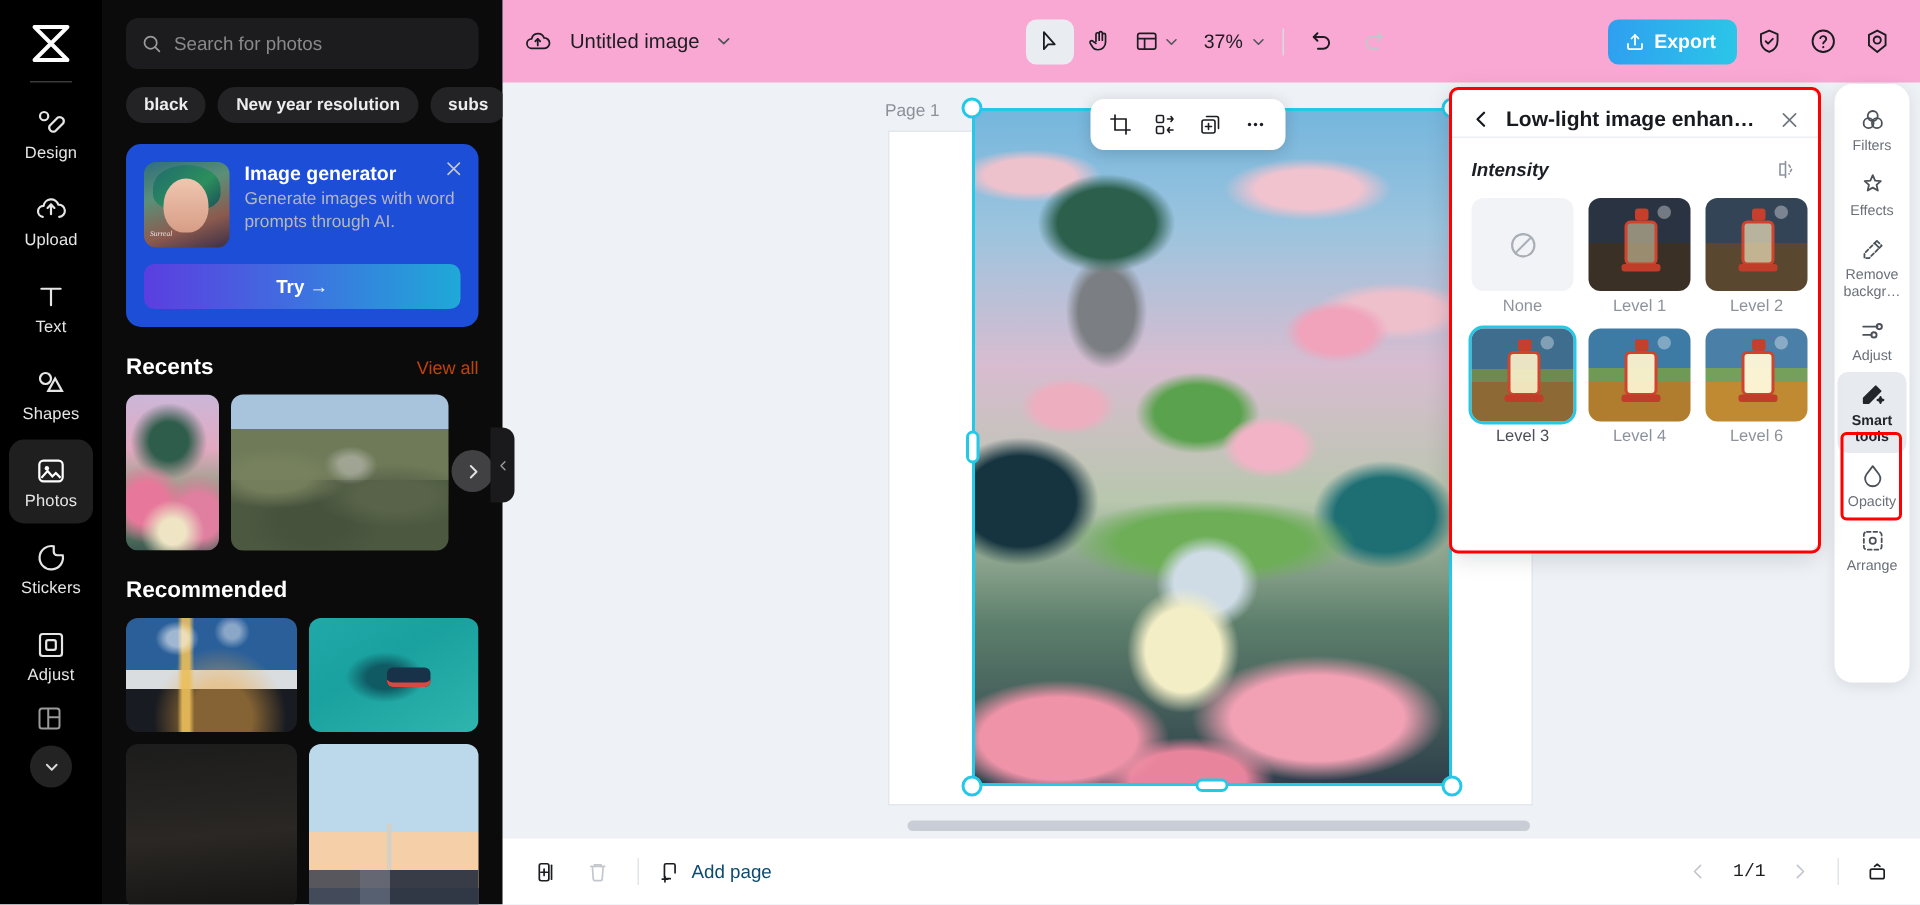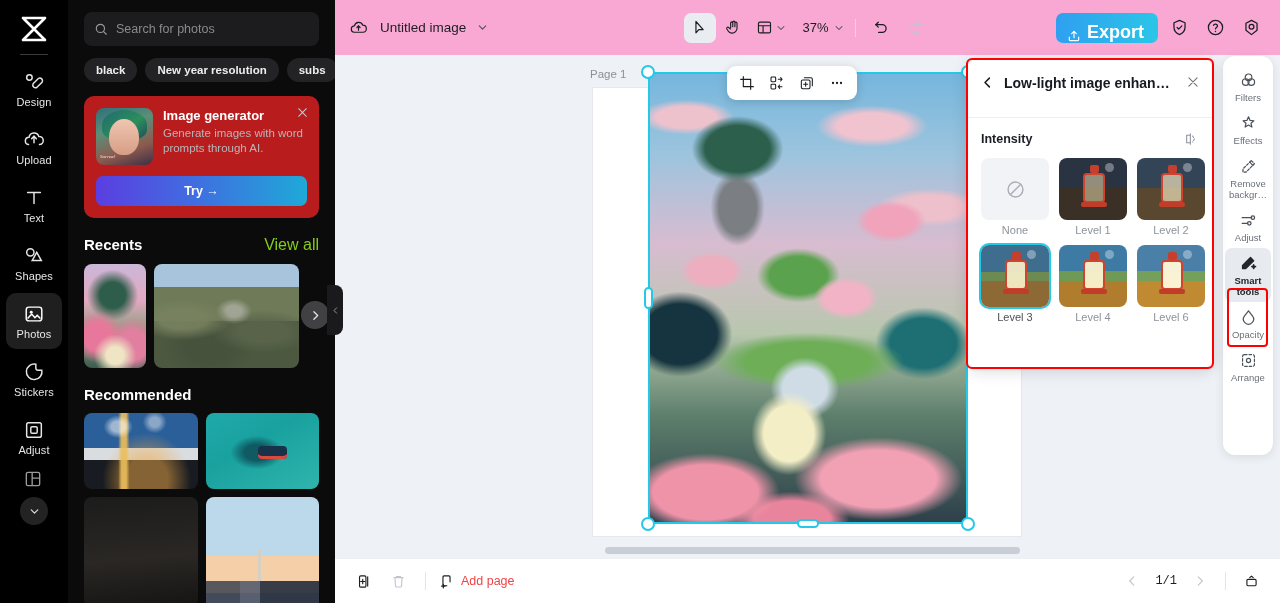--- a/index.html
+++ b/index.html
@@ -45,21 +45,21 @@
     background: transparent; border: 0; outline: 0; color: #c8c8c8;
     font-size: 12.5px; font-family: inherit; width: 100%;
   }
   .search input::placeholder { color: #8a8a8e; }
   .chips { display: flex; gap: 8px; padding: 12px 0 0 16px; }
   .chip {
     background: #232326; color: #ededed; font-size: 11.5px; font-weight: 600;
     border-radius: 14px; padding: 6px 12px; white-space: nowrap; cursor: pointer;
   }
   .promo {
-    margin: 14px 16px 0; background: #b91c1c; border-radius: 10px; padding: 12px; position: relative;
+    margin: 14px 16px 0; background: #1d4ed8; border-radius: 10px; padding: 12px; position: relative;
   }
   .promo-row { display: flex; gap: 10px; }
   .promo-thumb {
     width: 57px; height: 57px; border-radius: 8px; flex: 0 0 57px; position: relative; overflow: hidden;
     background: linear-gradient(160deg,#2e6f7a 0%,#5b8f78 35%,#8c5a4e 70%,#3b2f45 100%);
   }
   .promo-thumb .face {
     position:absolute; left:13px; top:11px; width:30px; height:36px; border-radius:50% 50% 45% 45%;
     background: linear-gradient(180deg,#f0c6b0,#d79d86);
   }
@@ -77,21 +77,21 @@
   .promo-btn {
     margin-top: 11px; height: 30px; border-radius: 7px; display: flex; align-items: center;
     justify-content: center; gap: 5px; color: #fff; font-size: 12.5px; font-weight: 600;
     background: linear-gradient(90deg, #5b3ee0 0%, #3f6fe0 48%, #1fa9d8 100%); cursor: pointer;
   }
   .sec-head {
     display: flex; align-items: baseline; justify-content: space-between;
     padding: 18px 16px 10px;
   }
   .sec-title { color: #ffffff; font-size: 15px; font-weight: 700; }
-  .sec-link { color: #84cc16; font-size: 16px; cursor: pointer; }
+  .sec-link { color: #c2410c; font-size: 12px; cursor: pointer; }
   .recents { position: relative; padding-left: 16px; display: flex; gap: 8px; }
   .rc { height: 104px; border-radius: 8px; overflow: hidden; flex: 0 0 auto; }
   .rc.a { width: 62px; background:
       radial-gradient(circle at 50% 88%, #efe4c4 0 9%, rgba(0,0,0,0) 22%),
       radial-gradient(circle at 22% 70%, #e8789b 0 16%, rgba(0,0,0,0) 30%),
       radial-gradient(circle at 78% 78%, #e07f9f 0 16%, rgba(0,0,0,0) 30%),
       radial-gradient(circle at 46% 30%, #2f5d4b 0 16%, rgba(0,0,0,0) 32%),
       linear-gradient(180deg,#cbb7d9 0%, #e2a9c0 35%, #7f9c76 68%, #3d5a52 100%); }
   .rc.b { width: 145px; background:
       linear-gradient(180deg,#a8c4dd 0 22%, #6e7a58 22% 55%, #4c5840 55% 100%); position: relative; }
@@ -152,22 +152,22 @@
   .tb-btn {
     width: 32px; height: 30px; border-radius: 7px; display: flex; align-items: center;
     justify-content: center; cursor: pointer;
   }
   .tb-btn.active { background: #e9edf2; }
   .tb-combo { display: flex; align-items: center; gap: 2px; cursor: pointer; }
   .zoom-val { font-size: 13px; color: #1b1d21; padding: 0 2px; }
   .tb-div { width: 1px; height: 18px; background: #d9dde3; margin: 0 8px; }
   .tb-right { margin-left: auto; display: flex; align-items: center; gap: 6px; }
   .export {
-    height: 30px; padding: 0 14px 0 11px; border-radius: 7px; color: #fff; font-size: 18px;
-    font-weight: 700; display: flex; align-items: flex-end; gap: 6px; cursor: pointer;
+    height: 30px; padding: 0 14px 0 11px; border-radius: 7px; color: #fff; font-size: 13px;
+    font-weight: 700; display: flex; align-items: center; gap: 6px; cursor: pointer;
     background: linear-gradient(95deg,#2f9ff0 0%, #2bc6e8 100%);
   }
   .ic-btn { width: 30px; height: 30px; display: flex; align-items: center; justify-content: center; cursor: pointer; }
 
   
   .canvas {
     position: absolute; left: 335px; top: 55px; width: 945px; height: 503px;
     background: #eef1f5; overflow: hidden;
   }
   .page-label { position: absolute; left: 255px; top: 13px; font-size: 11.5px; color: #8b9099; }
@@ -224,27 +224,27 @@
   
   .sp {
     position: absolute; left: 967px; top: 59px; width: 246px; height: 309px;
     background: #ffffff; border-radius: 10px; box-shadow: 0 3px 16px rgba(20,24,35,.16);
     z-index: 40; overflow: hidden;
   }
   .sp-outline {
     position: absolute; left: 966px; top: 58px; width: 248px; height: 311px;
     border: 2px solid #ff0000; border-radius: 6px; z-index: 41; pointer-events: none;
   }
-  .sp-head { height: 59px; display: flex; align-items: flex-start; padding: 16px 13px; gap: 9px;
+  .sp-head { height: 33px; display: flex; align-items: flex-end; padding: 4px 13px; gap: 9px;
              border-bottom: 1px solid #eceef1; }
   .sp-title { font-size: 14px; font-weight: 700; color: #171a1f; flex: 1;
               white-space: nowrap; overflow: hidden; }
   .sp-body { padding: 13px 14px 0; }
   .sp-row { display: flex; align-items: center; justify-content: space-between; }
-  .sp-lbl { font-size: 12.5px; font-weight: 600; color: #1b1e24; }
+  .sp-lbl { font-size: 12.5px; font-weight: 600; color: #1b1e24; font-style: italic; }
   .grid { display: grid; grid-template-columns: repeat(3, 68px); gap: 9px 10px; margin-top: 11px; }
   .cell { width: 68px; cursor: pointer; }
   .thumb { width: 68px; height: 62px; border-radius: 8px; position: relative; overflow: hidden; }
   .thumb.none { background: #f1f3f6; display: flex; align-items: center; justify-content: center; }
   .cell.sel .thumb { box-shadow: 0 0 0 2px #25c9e8; }
   .cap { text-align: center; font-size: 11px; color: #8d939c; margin-top: 4px; }
   .cell.sel .cap { color: #4b5158; }
   .lan { position: absolute; inset: 0; }
   .lan .moon { position: absolute; right: 13px; top: 5px; width: 9px; height: 9px; border-radius: 50%;
                background: rgba(255,255,255,.35); }
@@ -270,21 +270,21 @@
             border: 2px solid #ff0000; border-radius: 4px; z-index: 36; pointer-events: none; }
 
   
   .bottom {
     position: absolute; left: 335px; top: 558px; width: 945px; height: 45px;
     background: #ffffff; display: flex; align-items: center; padding: 0 14px; gap: 4px;
     border-top: 1px solid #eef0f3;
   }
   .bb { width: 30px; height: 28px; display:flex; align-items:center; justify-content:center; border-radius:6px; cursor:pointer; }
   .bdiv { width: 1px; height: 18px; background: #e2e5ea; margin: 0 8px; }
-  .addpage { display: flex; align-items: center; gap: 6px; font-size: 12.5px; color: #ef4444; cursor: pointer; }
+  .addpage { display: flex; align-items: center; gap: 6px; font-size: 12.5px; color: #0c4a6e; cursor: pointer; }
   .bright { margin-left: auto; display: flex; align-items: center; gap: 2px; }
   .pg { font-size: 12px; color: #1b1d21; padding: 0 6px; font-family: Liberation Mono, monospace; }
   svg { display: block; }
 </style>
 </head>
 <body>
 
 <div class="app">
 
   <div class="rail">

